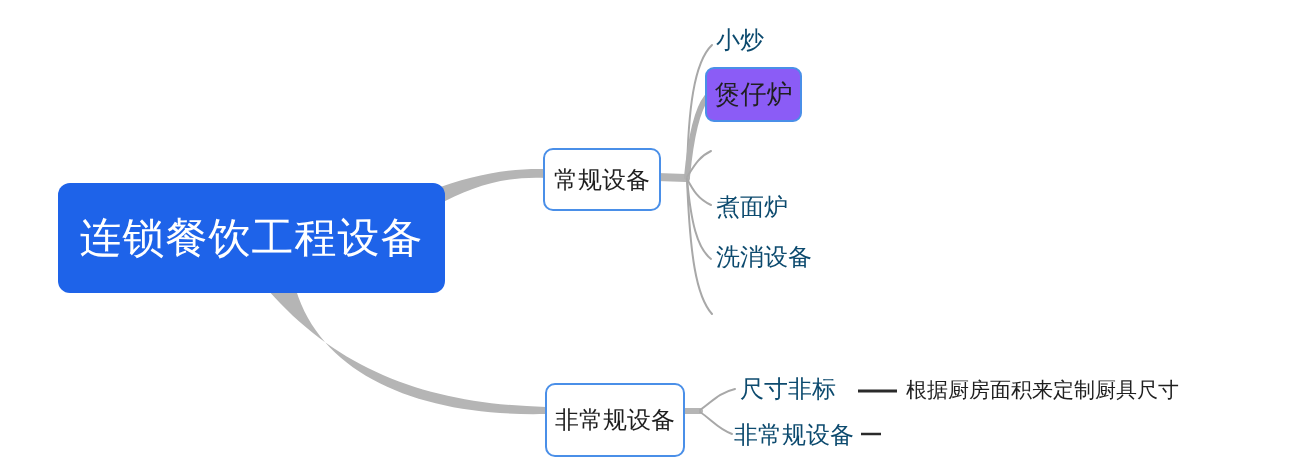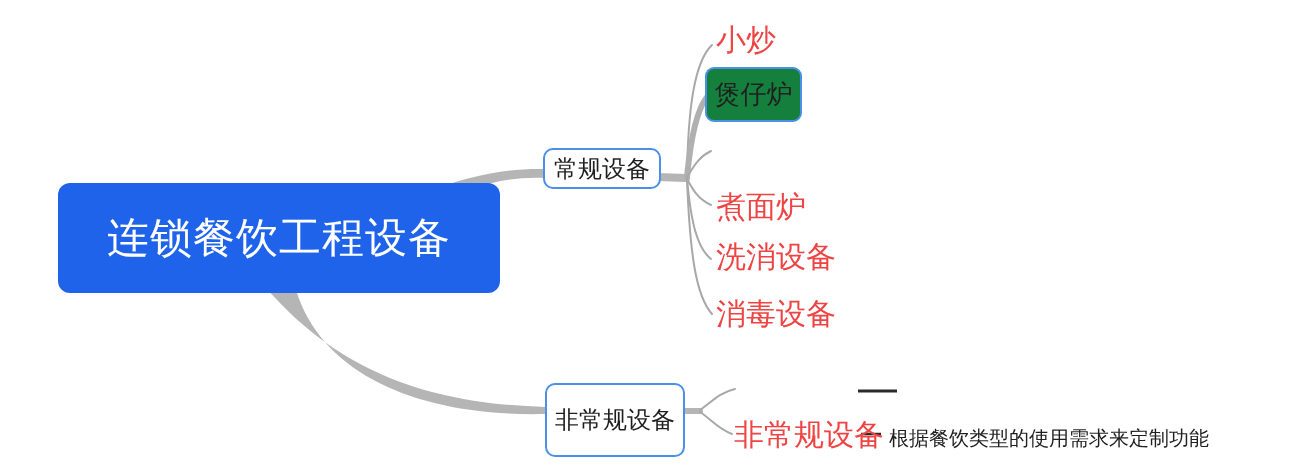--- a/index.html
+++ b/index.html
@@ -12,61 +12,61 @@
     overflow: hidden;
   }
   .connector-layer {
     position: absolute;
     left: 0; top: 0;
     width: 1300px; height: 475px;
   }
   .root-node {
     position: absolute;
     left: 58px; top: 183px;
-    width: 442px; height: 110px;
+    width: 387px; height: 110px;
     background: #1E63E9;
     border-radius: 12px;
     color: #ffffff;
     font-size: 42px;
     letter-spacing: 1px;
     display: flex; align-items: center; justify-content: center;
     white-space: nowrap;
     cursor: default;
   }
   .branch-node {
     position: absolute;
     background: #ffffff;
     border: 2px solid #4A8FE8;
     border-radius: 10px;
     font-size: 24px;
     color: #1f1f1f;
     display: flex; align-items: center; justify-content: center;
     white-space: nowrap;
     box-sizing: border-box;
   }
-  .branch-regular   { left: 543px; top: 148px; width: 118px; height: 41px; }
+  .branch-regular   { left: 543px; top: 148px; width: 118px; height: 63px; }
   .branch-nonregular{ left: 545px; top: 383px; width: 140px; height: 74px; }
   .boxed-leaf {
     position: absolute;
     left: 705px; top: 67px;
     width: 97px; height: 55px;
-    background: #15803d;
+    background: #8b5cf6;
     border: 2px solid #4A8FE8;
     border-radius: 9px;
     font-size: 26px;
     color: #1f1f1f;
     display: flex; align-items: center; justify-content: center;
     white-space: nowrap;
     box-sizing: border-box;
   }
   .leaf {
     position: absolute;
-    font-size: 30px;
+    font-size: 24px;
     line-height: 30px;
-    color: #ef4444;
+    color: #0c4a6e;
     white-space: nowrap;
   }
   .note {
     position: absolute;
     font-size: 21px;
     line-height: 26px;
     color: #1f1f1f;
     white-space: nowrap;
   }
   .note-small { font-size: 20px; }
@@ -101,19 +101,19 @@
 
   <div class="root-node">连锁餐饮工程设备</div>
 
   <div class="branch-node branch-regular">常规设备</div>
   <div class="branch-node branch-nonregular">非常规设备</div>
 
   <div class="leaf" style="left:716px; top:25px;">小炒</div>
   <div class="boxed-leaf">煲仔炉</div>
   <div class="leaf" style="left:716px; top:192px;">煮面炉</div>
   <div class="leaf" style="left:716px; top:244px;font-family:Liberation Mono, monospace;">洗消设备</div>
-  <div class="leaf" style="left:716px; top:299px;">消毒设备</div>
 
+  <div class="leaf" style="left:740px; top:374px;">尺寸非标</div>
+  <div class="note" style="left:906px; top:377px;">根据厨房面积来定制厨具尺寸</div>
 
   <div class="leaf" style="left:734px; top:420px;">非常规设备</div>
-  <div class="note note-small" style="left:889px; top:425px;">根据餐饮类型的使用需求来定制功能</div>
 
 </div>
 
 </body></html>

